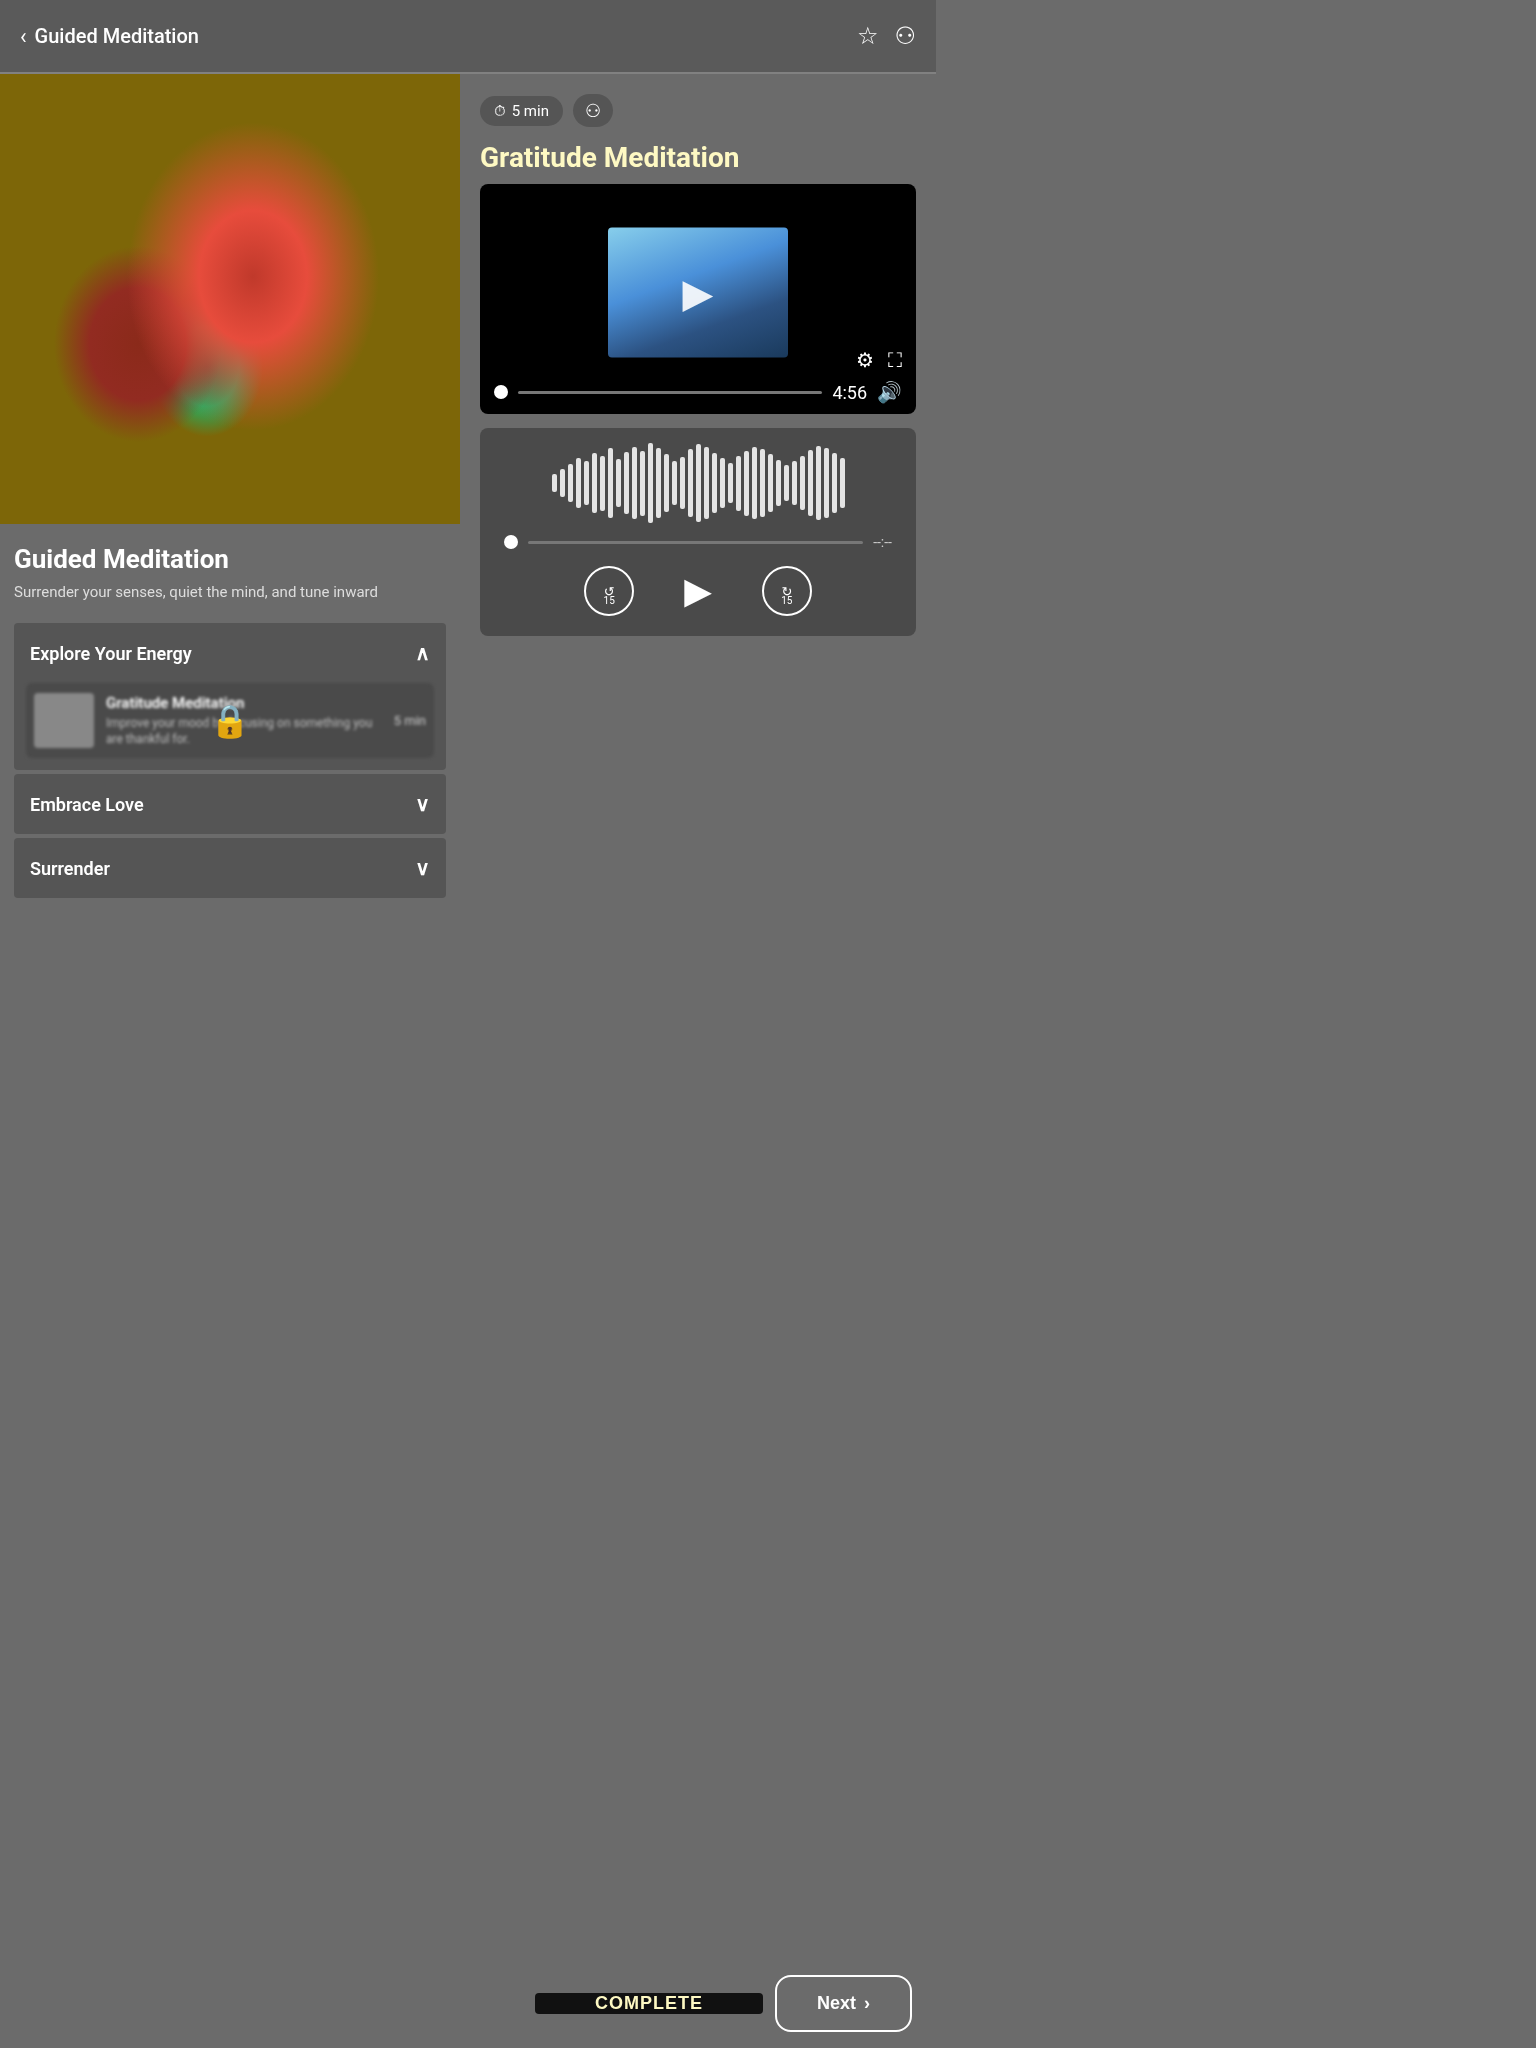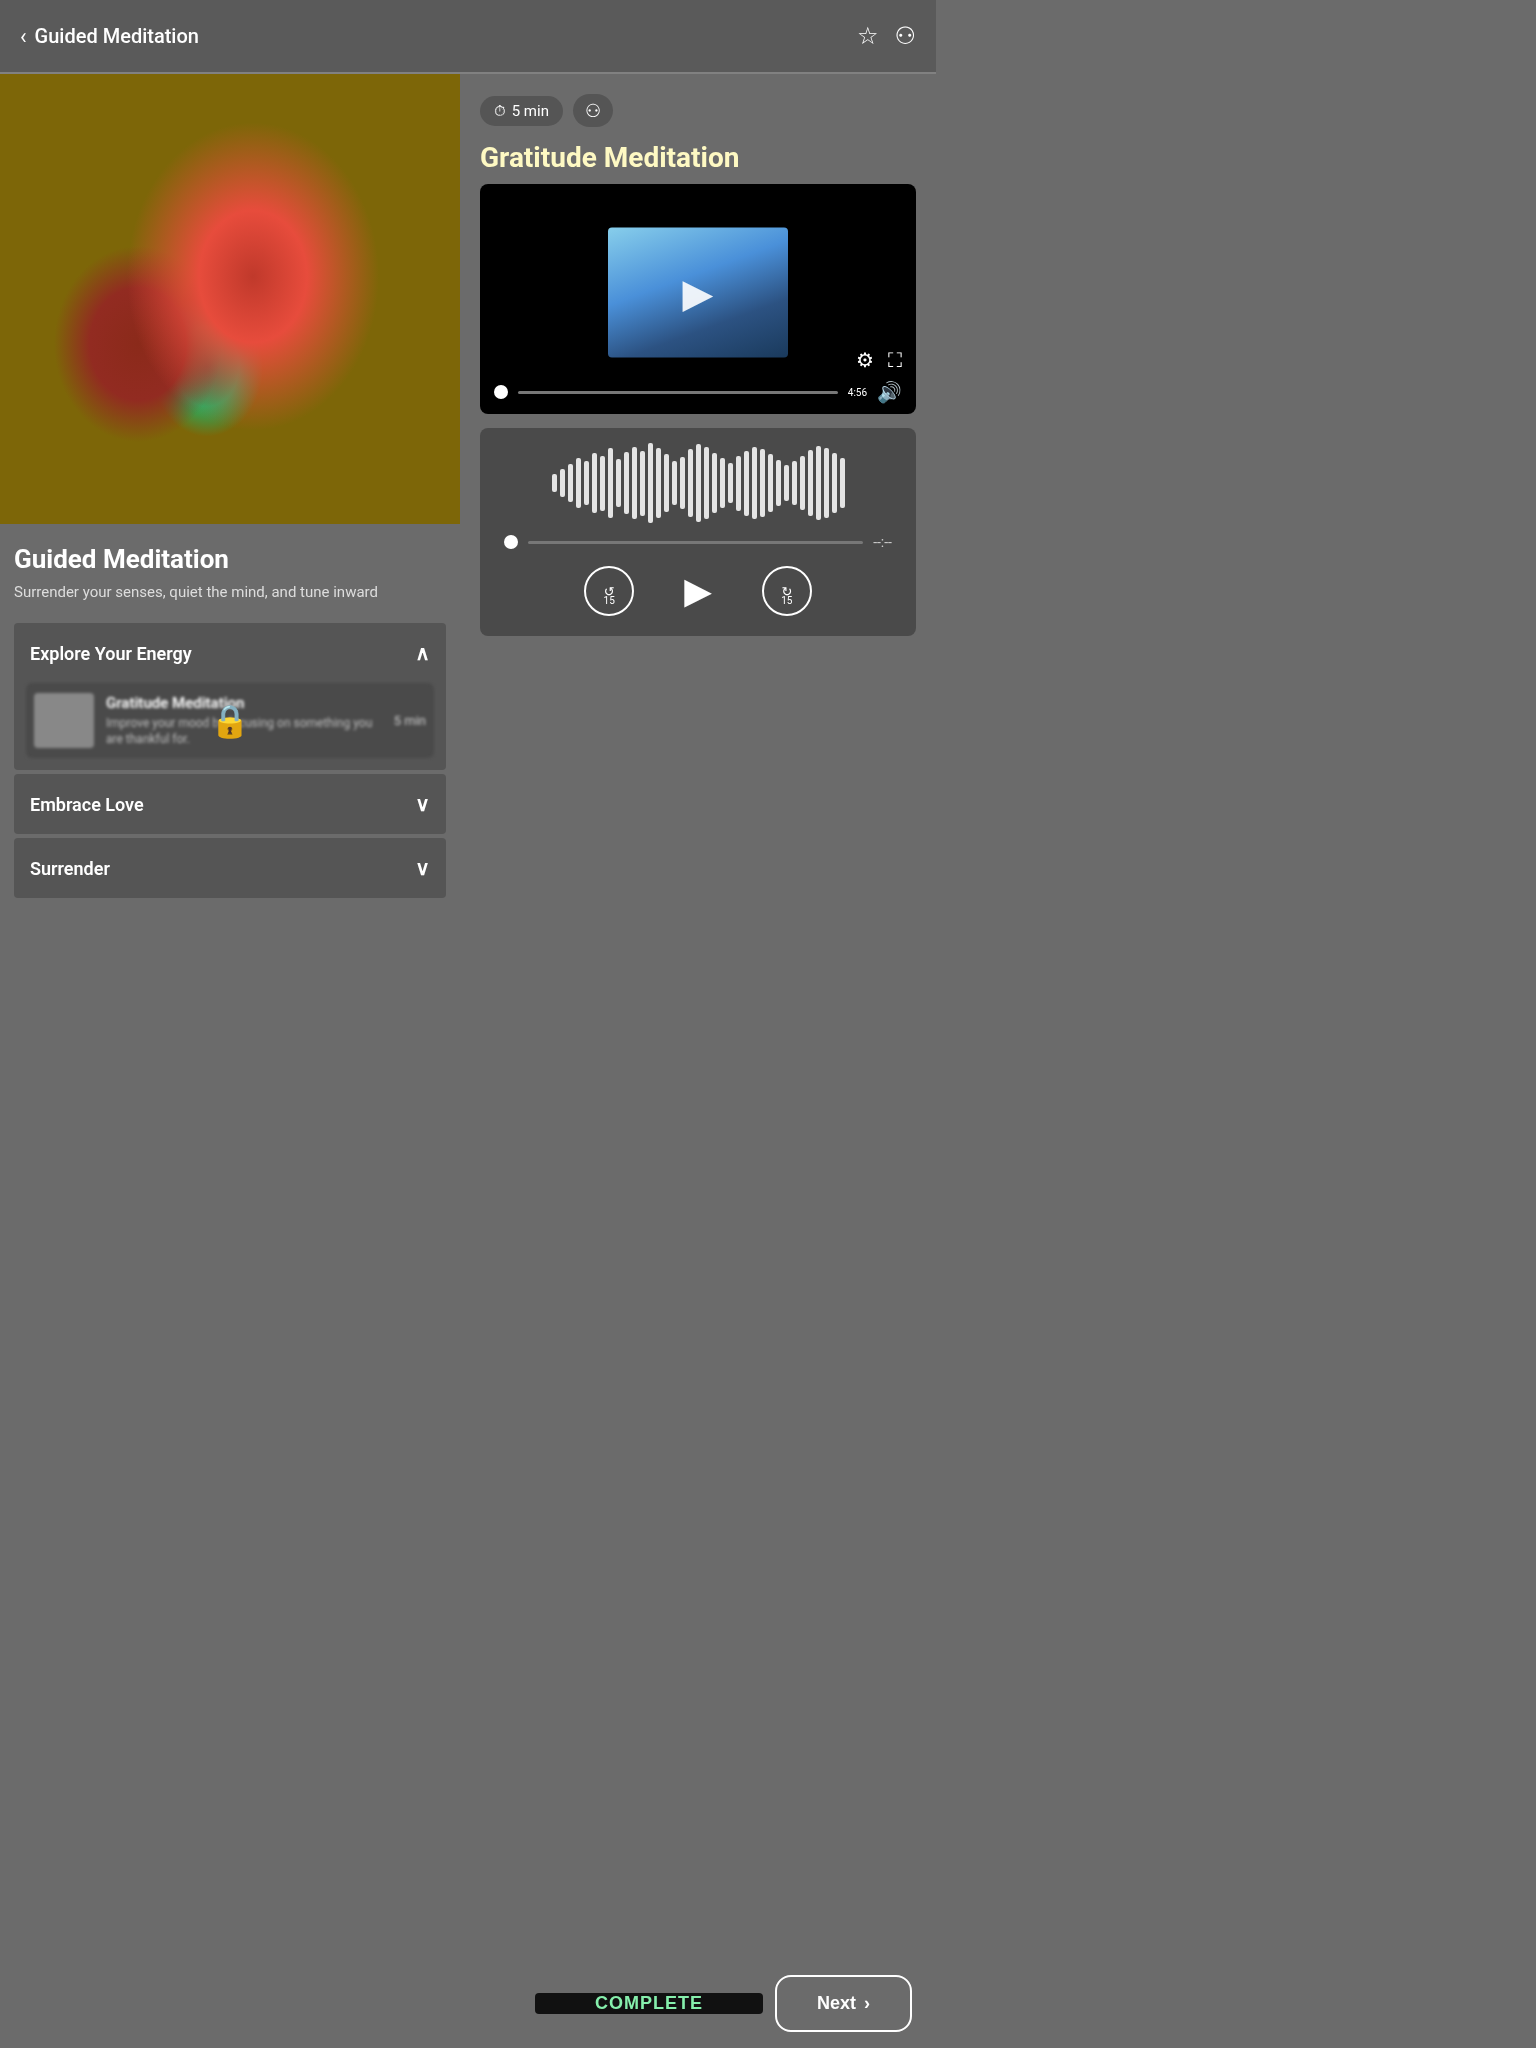--- a/index.html
+++ b/index.html
@@ -234,21 +234,21 @@
       border-radius: 50%;
       flex-shrink: 0;
     }
     .progress-bar {
       flex: 1;
       height: 3px;
       background: #777;
       border-radius: 2px;
     }
     .video-time {
-      font-size: 10px;
+      font-size: 18px;
       color: #fff;
     }
     .gear-icon-btn, .fullscreen-btn, .volume-btn {
       font-size: 20px;
       color: #fff;
       cursor: pointer;
     }
     .video-bottom-row {
       position: absolute;
       bottom: 10px;
@@ -337,21 +337,21 @@
       display: flex;
       align-items: center;
       justify-content: flex-end;
       padding: 16px 24px;
       background: #6b6b6b;
       gap: 12px;
       width: 936px;
     }
     .complete-btn {
       background: #111;
-      color: #86efac;
+      color: #fef9c3;
       border: none;
       padding: 0 60px;
       font-size: 18px;
       font-weight: 700;
       letter-spacing: 1px;
       cursor: pointer;
       border-radius: 4px;
     }
     .next-btn {
       background: transparent;

